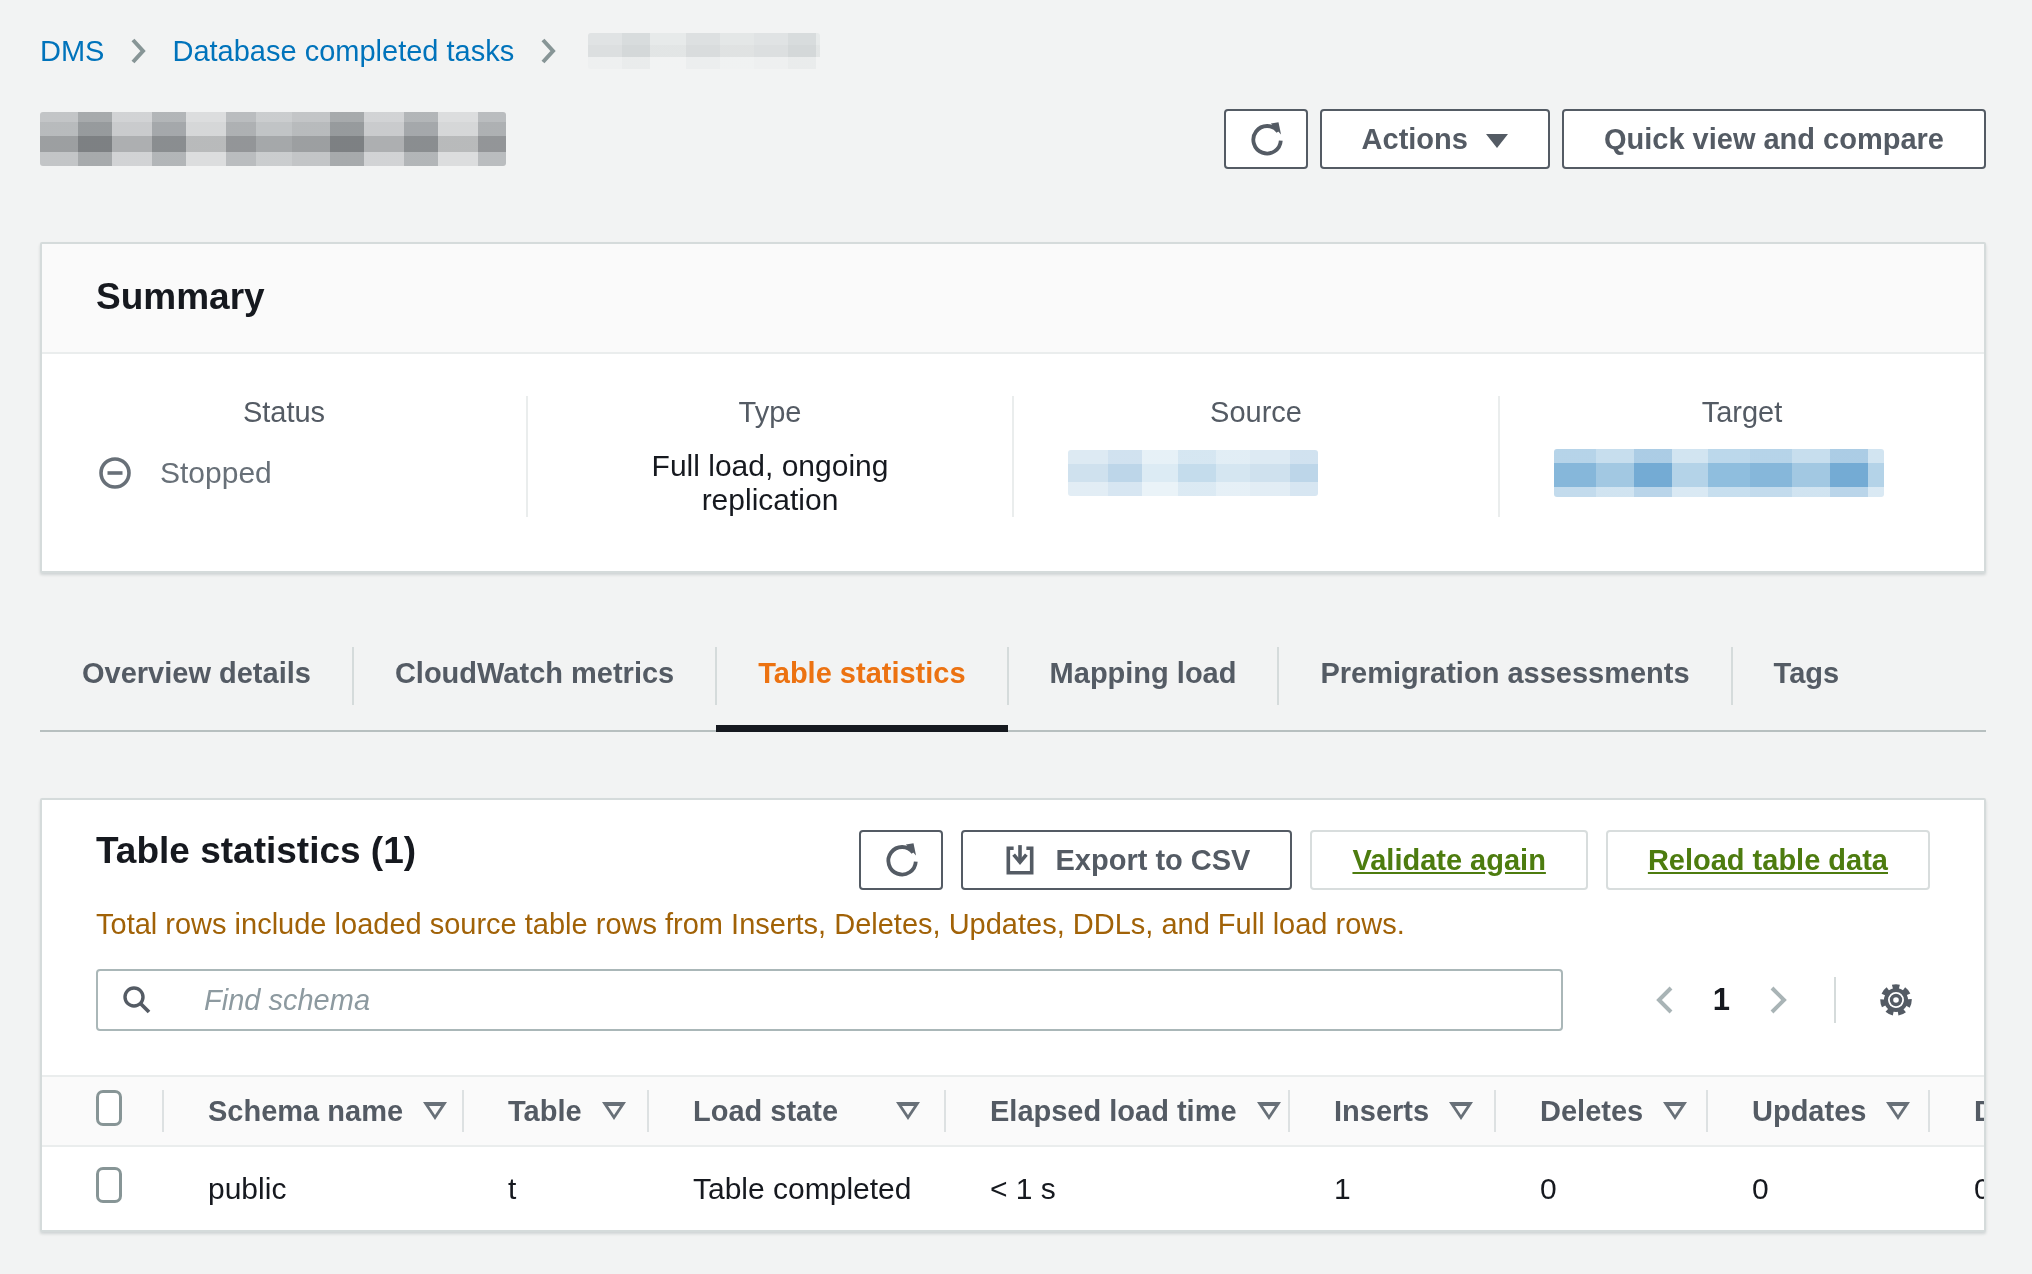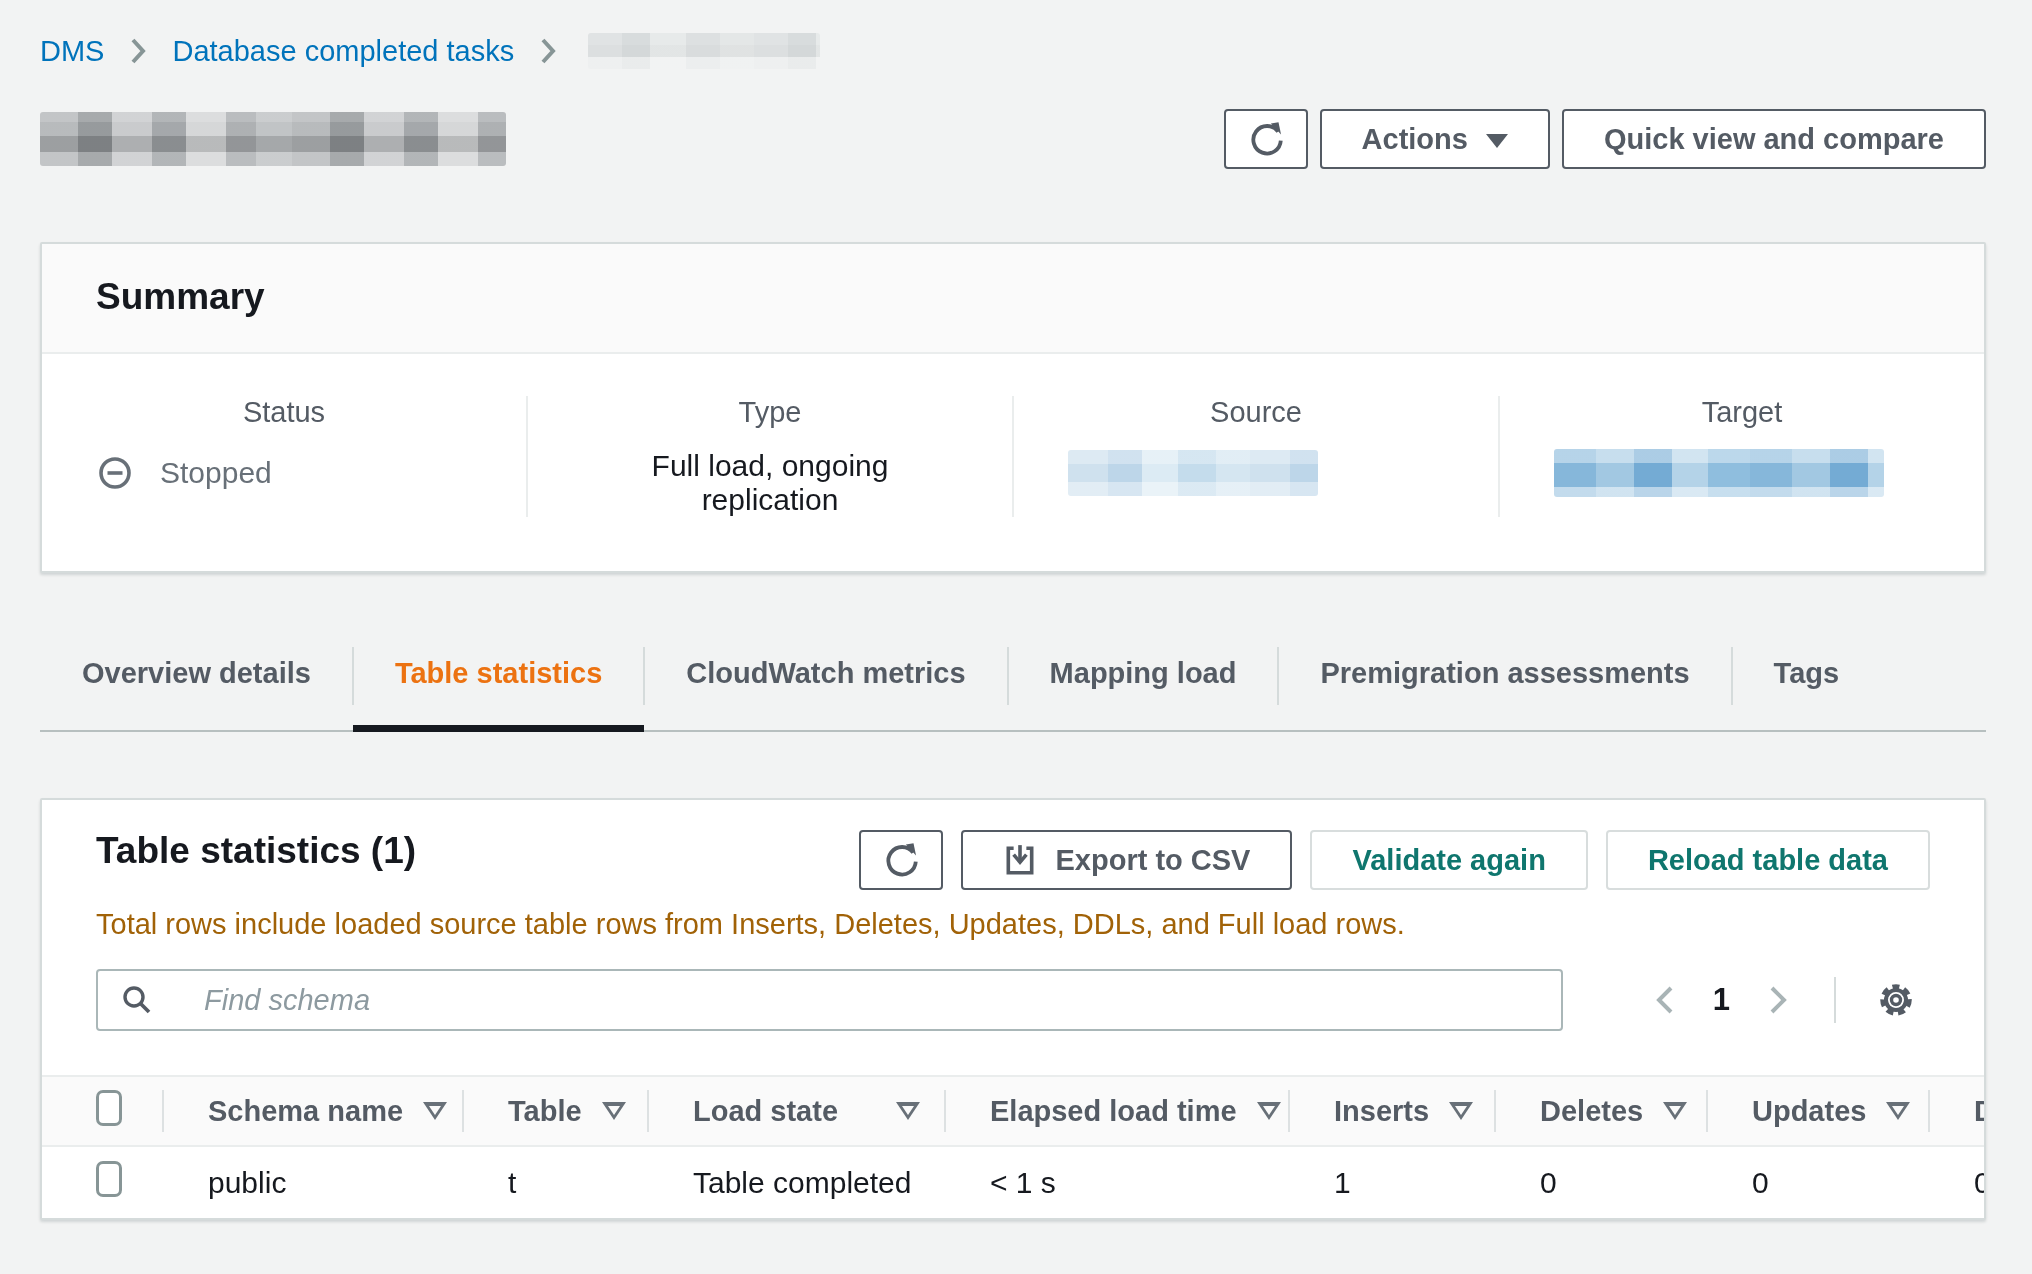--- a/index.html
+++ b/index.html
@@ -35,21 +35,21 @@
   }
   .header-actions { display:flex; align-items:center; gap:12px; }
   .btn {
     height: 60px; display:inline-flex; align-items:center; justify-content:center; gap:18px;
     padding: 0 40px; background:#fff;
     border: 2px solid #545b64; border-radius: 4px;
     font-family:inherit; font-size:29px; font-weight:700; color:#545b64; cursor:pointer;
     white-space:nowrap;
   }
   .btn-icon { width: 84px; padding: 0; }
-  .btn-disabled { border-color:#d8dddd; color:#0f766e; cursor:default; }
+  .btn-disabled { border-color:#d8dddd; color:#4d7c0f; cursor:default;text-decoration:underline; }
   .caret-down { width:0; height:0; border-left:11px solid transparent; border-right:11px solid transparent; border-top:14px solid #545b64; margin-top:3px; }
 
   
   .card { background:#fff; border:2px solid #d5dbdb; border-radius:2px; box-shadow: 0 2px 3px rgba(0,28,36,.14); }
   .summary-card { margin-top: 70px; }
   .card-hd { background:#fafafa; border-bottom:2px solid #eaeded; padding: 32px 54px 34px; }
   .card-title { margin:0; font-size:37px; font-weight:700; color:#16191f; }
 
   .summary-body { display:flex; padding: 42px 0 54px; }
   .sum-col { flex:1 1 0; padding: 0 54px; text-align: center; }
@@ -96,21 +96,21 @@
   table { border-collapse:collapse; table-layout:fixed; width:2088px; }
   thead th {
     background:#fafafa; border-top:2px solid #eaeded; border-bottom:2px solid #eaeded;
     height:70px; font-size:29px; font-weight:700; color:#545b64; text-align:left;
     padding:0 0 0 44px; position:relative;
   }
   thead th.col-check, tbody td.col-check { padding-left:54px; }
   thead th::after { content:""; position:absolute; right:0; top:13px; bottom:13px; width:2px; background:#dde1e2; }
   thead th:last-child::after { display:none; }
   .th-inner { display:flex; align-items:center; gap:20px; }
-  tbody td { height:72px; font-size:30px; color:#16191f; padding:0 0 0 44px; background:#fff; }
+  tbody td { height:84px; font-size:30px; color:#16191f; padding:0 0 0 44px; background:#fff; }
   .checkbox { display:inline-block; width:26px; height:36px; border:3px solid #879596; border-radius:7px; background:#fff; cursor:pointer; }
 
   .icon-svg { display:block; }
 </style>
 </head>
 <body>
 
 <div class="page">
 
   <nav class="breadcrumb">
@@ -179,22 +179,22 @@
         <div class="sum-label">Target</div>
         <div class="sum-value">
             <span class="mosaic mosaic-target"></span>
           </div>
       </div>
     </div>
   </section>
 
   <div class="tabs">
     <div class="tab">Overview details</div>
+    <div class="tab">CloudWatch metrics</div>
     <div class="tab active">Table statistics</div>
-    <div class="tab">CloudWatch metrics</div>
     <div class="tab">Mapping load</div>
     <div class="tab">Premigration assessments</div>
     <div class="tab">Tags</div>
   </div>
 
   <section class="card table-card">
     <div class="tc-header">
       <h2 class="card-title">Table statistics (1)</h2>
       <div class="tc-buttons">
         <button class="btn btn-icon">

